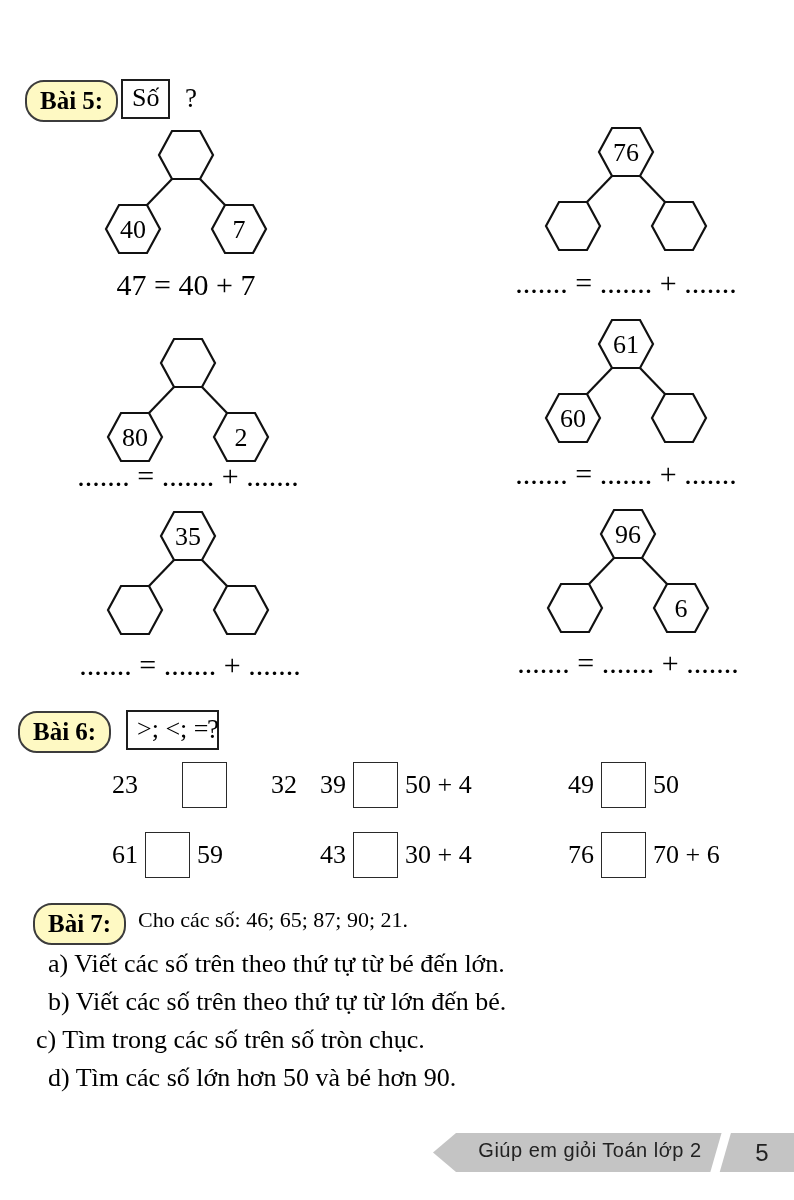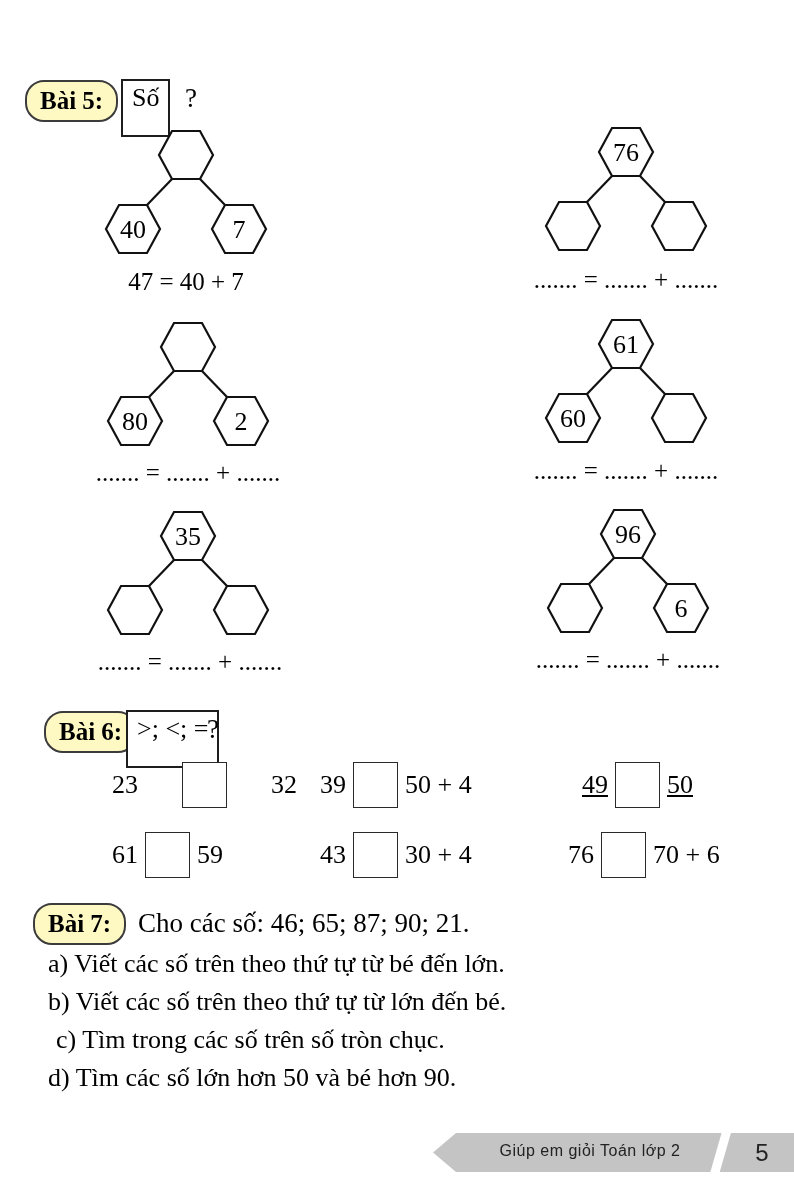--- a/index.html
+++ b/index.html
@@ -8,49 +8,49 @@
     font-family:"Liberation Serif","DejaVu Serif",serif;color:#000;
     overflow:hidden;
   }
   .badge{
     position:absolute;background:#fef9c3;border:2px solid #3c3c3c;
     border-radius:19px;font-weight:bold;font-size:25px;line-height:1;
     padding:6px 13px 7px 13px;color:#000;white-space:nowrap;
   }
   .boxed-prompt{
     position:absolute;border:2px solid #1d1d1d;font-size:26px;line-height:1;
-    padding:4px 9px 24px 9px;white-space:nowrap;background:#fff;
+    padding:4px 9px 6px 9px;white-space:nowrap;background:#fff;
   }
   .qmark{position:absolute;font-size:27px;line-height:1;}
   .tree{position:absolute;width:170px;height:132px;}
   .tree svg{display:block;}
   .tree text{font-size:26px;fill:#000;font-family:"Liberation Serif","DejaVu Serif",serif;}
   .hex{fill:none;stroke:#111;stroke-width:2.2;}
   .conn{stroke:#111;stroke-width:2.2;}
   .equation{
-    position:absolute;width:230px;text-align:center;font-size:25px;
+    position:absolute;width:230px;text-align:center;font-size:30px;
     line-height:1.1;white-space:nowrap;
   }
   .cmp{
     position:absolute;display:flex;align-items:center;gap:7px;
     font-size:26px;line-height:1;white-space:nowrap;
   }
   .cmp-box{width:43px;height:44px;border:1.6px solid #2a2a2a;background:#fff;}
-  .ex7-intro{position:absolute;font-size:27px;line-height:1.2;white-space:nowrap;}
+  .ex7-intro{position:absolute;font-size:22px;line-height:1.2;white-space:nowrap;}
   .ex7-item{position:absolute;font-size:26px;line-height:1.2;white-space:nowrap;}
   .footer-banner{
     position:absolute;left:433px;top:1133px;width:361px;height:39px;
     background:#c4c4c4;
     clip-path:polygon(0 50%,23px 0,100% 0,100% 100%,23px 100%);
     font-family:"Liberation Sans","DejaVu Sans",sans-serif;
   }
   .footer-title{
     position:absolute;left:32px;top:0;width:250px;height:35px;
     display:flex;align-items:center;justify-content:center;
-    font-size:16px;color:#222;letter-spacing:0.5px;
+    font-size:20px;color:#222;letter-spacing:0.5px;
   }
   .footer-slash{
     position:absolute;left:283px;top:-4px;width:9px;height:48px;
     background:#ffffff;transform:rotate(16deg);
   }
   .footer-page{
     position:absolute;left:297px;top:0;width:64px;height:39px;
     display:flex;align-items:center;justify-content:center;
     font-size:24px;color:#222;
   }
@@ -83,21 +83,21 @@
     <polygon class="hex" points="71,5 99,5 112,29 99,53 71,53 58,29"></polygon>
     <polygon class="hex" points="18,79 46,79 59,103 46,127 18,127 5,103"></polygon>
     <polygon class="hex" points="124,79 152,79 165,103 152,127 124,127 111,103"></polygon>
     <text x="85" y="38" text-anchor="middle">76</text>
     <text x="32" y="112" text-anchor="middle"></text>
     <text x="138" y="112" text-anchor="middle"></text>
   </svg>
 </div>
 <div class="equation" style="left:511px;top:266px;">....... = ....... + .......</div>
 
-<div class="tree" style="left:103px;top:318px;">
+<div class="tree" style="left:103px;top:334px;">
   <svg viewBox="0 0 170 132" width="170" height="132">
     <line class="conn" x1="71" y1="53" x2="46" y2="79"></line>
     <line class="conn" x1="99" y1="53" x2="124" y2="79"></line>
     <polygon class="hex" points="71,5 99,5 112,29 99,53 71,53 58,29"></polygon>
     <polygon class="hex" points="18,79 46,79 59,103 46,127 18,127 5,103"></polygon>
     <polygon class="hex" points="124,79 152,79 165,103 152,127 124,127 111,103"></polygon>
     <text x="85" y="38" text-anchor="middle"></text>
     <text x="32" y="112" text-anchor="middle">80</text>
     <text x="138" y="112" text-anchor="middle">2</text>
   </svg>
@@ -139,35 +139,35 @@
     <polygon class="hex" points="71,5 99,5 112,29 99,53 71,53 58,29"></polygon>
     <polygon class="hex" points="18,79 46,79 59,103 46,127 18,127 5,103"></polygon>
     <polygon class="hex" points="124,79 152,79 165,103 152,127 124,127 111,103"></polygon>
     <text x="85" y="38" text-anchor="middle">96</text>
     <text x="32" y="112" text-anchor="middle"></text>
     <text x="138" y="112" text-anchor="middle">6</text>
   </svg>
 </div>
 <div class="equation" style="left:513px;top:646px;">....... = ....... + .......</div>
 
-<div class="badge" style="left:44px;top:711px;">Bài 6:</div>
+<div class="badge" style="left:18px;top:711px;">Bài 6:</div>
 <div class="boxed-prompt" style="left:126px;top:710px;">&gt;; &lt;; =</div>
 <div class="qmark" style="left:207px;top:716px;">?</div>
 
 <div class="cmp" style="left:112px;top:762px;gap:44px;">
   <span>23</span>
   <span class="cmp-box"></span>
   <span>32</span>
 </div>
 <div class="cmp" style="left:320px;top:762px;">
   <span>39</span>
   <span class="cmp-box"></span>
   <span>50 + 4</span>
 </div>
-<div class="cmp" style="left:582px;top:762px;text-decoration:underline;">
+<div class="cmp" style="left:568px;top:762px;">
   <span>49</span>
   <span class="cmp-box"></span>
   <span>50</span>
 </div>
 <div class="cmp" style="left:112px;top:832px;">
   <span>61</span>
   <span class="cmp-box"></span>
   <span>59</span>
 </div>
 <div class="cmp" style="left:320px;top:832px;">
@@ -178,20 +178,20 @@
 <div class="cmp" style="left:568px;top:832px;">
   <span>76</span>
   <span class="cmp-box"></span>
   <span>70 + 6</span>
 </div>
 
 <div class="badge" style="left:33px;top:903px;">Bài 7:</div>
 <div class="ex7-intro" style="left:138px;top:907px;">Cho các số: 46; 65; 87; 90; 21.</div>
 <div class="ex7-item" style="left:48px;top:948px;text-align:center;">a) Viết các số trên theo thứ tự từ bé đến lớn.</div>
 <div class="ex7-item" style="left:48px;top:986px;">b) Viết các số trên theo thứ tự từ lớn đến bé.</div>
-<div class="ex7-item" style="left:56px;top:1024px;">c) Tìm trong các số trên số tròn chục.</div>
+<div class="ex7-item" style="left:36px;top:1024px;">c) Tìm trong các số trên số tròn chục.</div>
 <div class="ex7-item" style="left:48px;top:1062px;">d) Tìm các số lớn hơn 50 và bé hơn 90.</div>
 
 <div class="footer-banner">
   <div class="footer-title">Giúp em giỏi Toán lớp 2</div>
   <div class="footer-slash"></div>
   <div class="footer-page">5</div>
 </div>
 
 </body></html>

